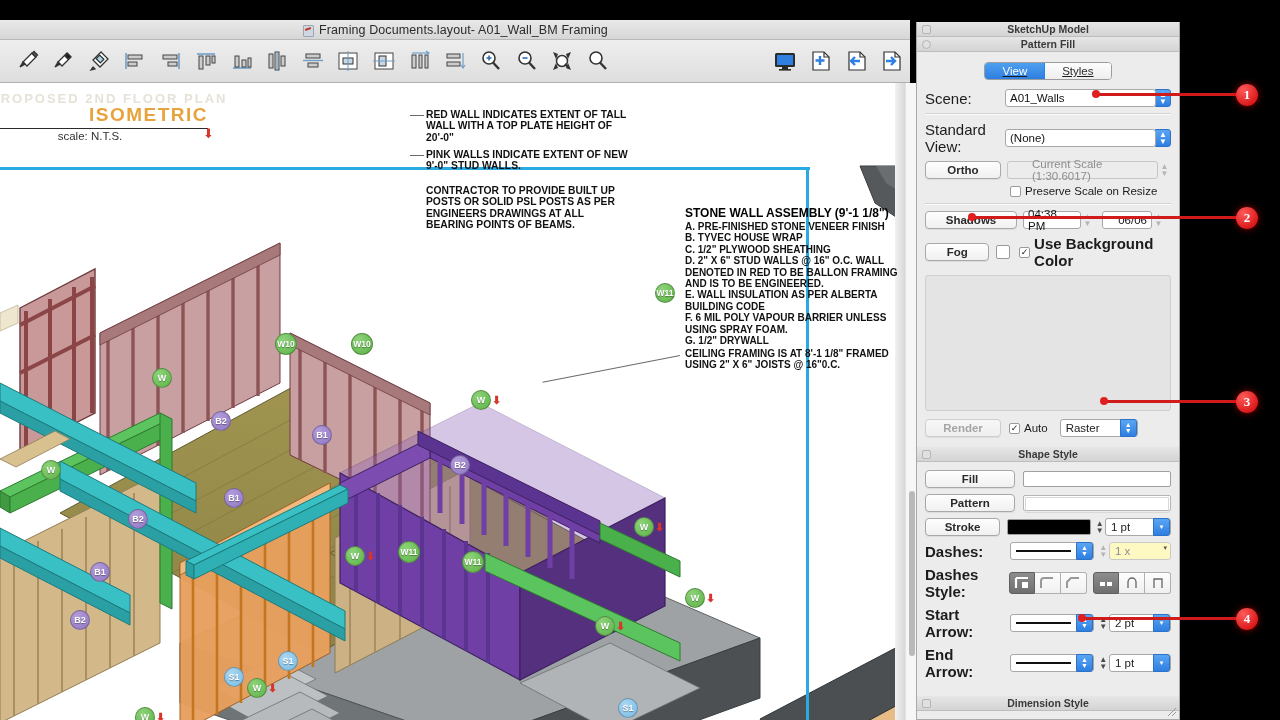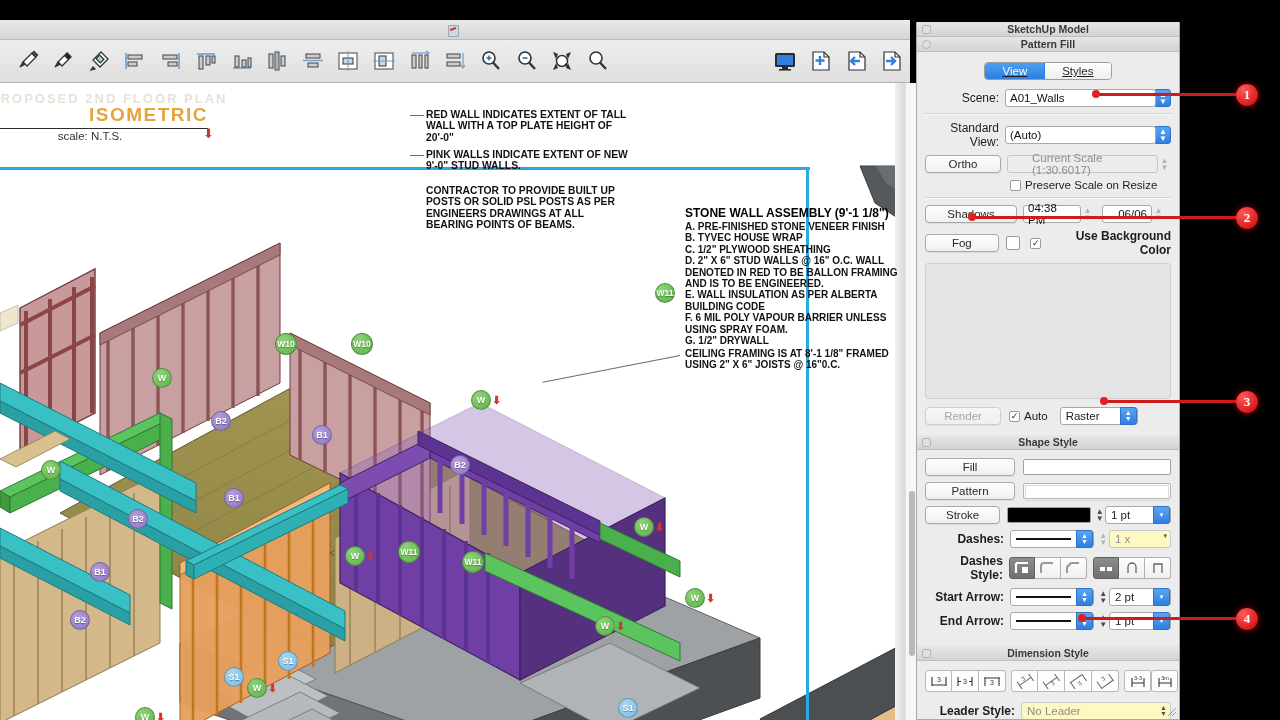--- a/index.html
+++ b/index.html
@@ -141,21 +141,21 @@
     border:1px solid #9c9c9c; border-radius:4px; overflow:hidden; display:flex;
     box-shadow:0 1px 0 rgba(255,255,255,.6) inset;
     text-decoration:underline;
   }
   .seg div{
     padding:2px 17px; font-size:11.5px; background:linear-gradient(#fdfdfd,#eeeeee); color:#2a2a2a;
   }
   .seg div.on{ background:linear-gradient(#4f9ff0,#2d7fe0); color:#fff; border-right:1px solid #2d7fe0; }
 
   .row{ display:flex; align-items:center; margin-bottom:6px; }
-  .lbl{ text-align:right; font-size:12px; color:#1c1c1c; padding-right:6px; }
+  .lbl{ font-size:15px; color:#1c1c1c; padding-right:6px; }
   .lbl.b{ font-weight:bold; }
 
   .field{
     flex:1; height:18px; background:#fff; border:1px solid #a8a8a8; border-radius:3px;
     display:flex; align-items:center; padding:0 4px; font-size:11.5px; color:#111;
     position:relative;
   }
   .field.dis{ background:#ececec; border-color:#c6c6c6; color:#8d8d8d;padding-left:24px; }
   .stepperblue{
     width:16px; height:18px; margin-left:-1px;
@@ -167,21 +167,21 @@
   .stepperplain{
     width:13px; height:18px;
     display:flex; flex-direction:column; align-items:center; justify-content:center;
     color:#4a4a4a; font-size:8px; line-height:7px;
   }
   .stepperplain.dis{ color:#b4b4b4; }
 
   .btn{
     background:linear-gradient(#fefefe,#f0f0f0); border:1px solid #a8a8a8; border-radius:4px;
     height:18px; display:flex; align-items:center; justify-content:center;
-    font-size:11.5px; color:#2a2a2a; box-shadow:0 1px 1px rgba(0,0,0,.07);
+    font-size:11.5px; color:#2a2a2a; box-shadow:0 1px 1px rgba(0,0,0,.07);font-weight:bold;
   }
   .btn.dis{ color:#a5a5a5; background:linear-gradient(#f7f7f7,#efefef); border-color:#cecece;}
 
   .sepline{ border-top:1px solid #d2d2d2; border-bottom:1px solid #fbfbfb; margin:6px 0; }
 
   .inner-well{
     background:#e4e4e4; border:1px solid #cfcfcf; border-radius:3px;
   }
 
   .chk{
@@ -255,20 +255,21 @@
 </style>
 </head>
 <body>
 
 <div id="app">
 
   <div class="topband"></div>
 
   <div class="titlebar">
     <span class="doc-icon"></span>
+    <span class="title">Framing Documents.layout- A01_Wall_BM Framing</span>
   </div>
 
   <div class="toolbar">
     <div class="tb-inner">
       <div class="tbtn">
         <svg width="24" height="24" viewBox="0 0 24 24">
             <g stroke="#333" stroke-width="1.3" fill="none">
               <path d="M16 4l4 4-9 9-4-4z" fill="#fff"></path>
               <path d="M18 2.5l3.5 3.5-2 2-3.5-3.5z" fill="#555"></path>
               <path d="M7 13l-3 5 5-3z" fill="#333"></path>
@@ -702,21 +703,21 @@
         <div class="stepperblue">
             <span>▲</span>
             <span>▼</span>
           </div>
       </div>
 
       <div class="sepline"></div>
 
       <div class="row">
         <div class="lbl" style="width:80px">Standard View:</div>
-        <div class="field">(Auto)</div>
+        <div class="field">(None)</div>
         <div class="stepperblue">
             <span>▲</span>
             <span>▼</span>
           </div>
       </div>
 
       <div class="row">
         <div class="btn" style="width:76px">Ortho</div>
         <div style="width:6px"></div>
         <div class="field dis">Current Scale (1:30.6017)</div>

